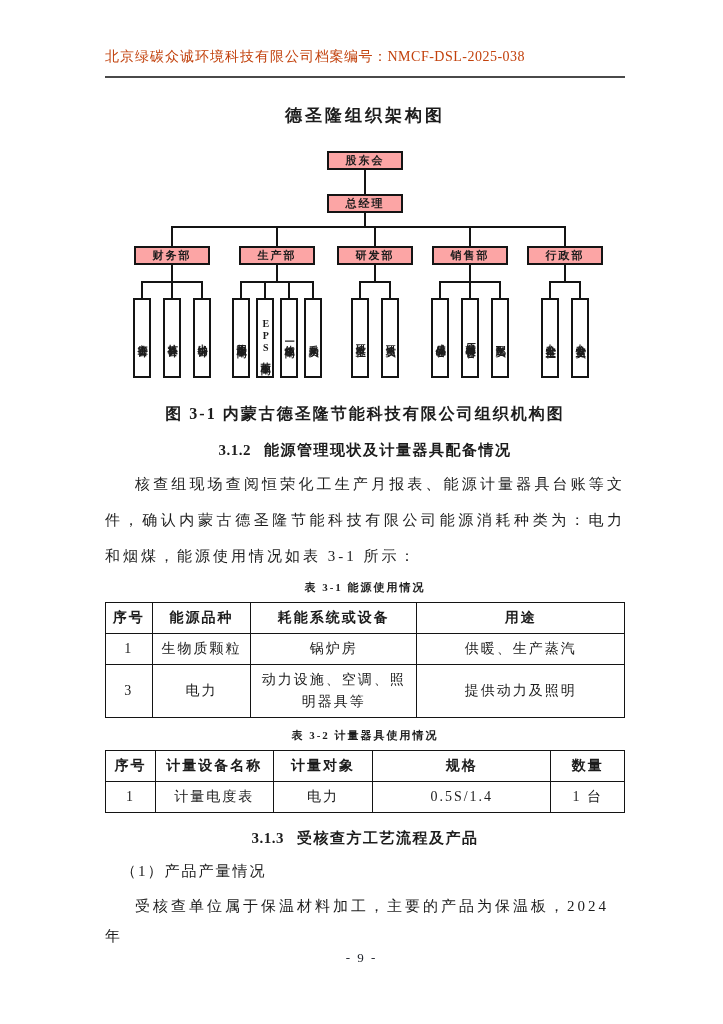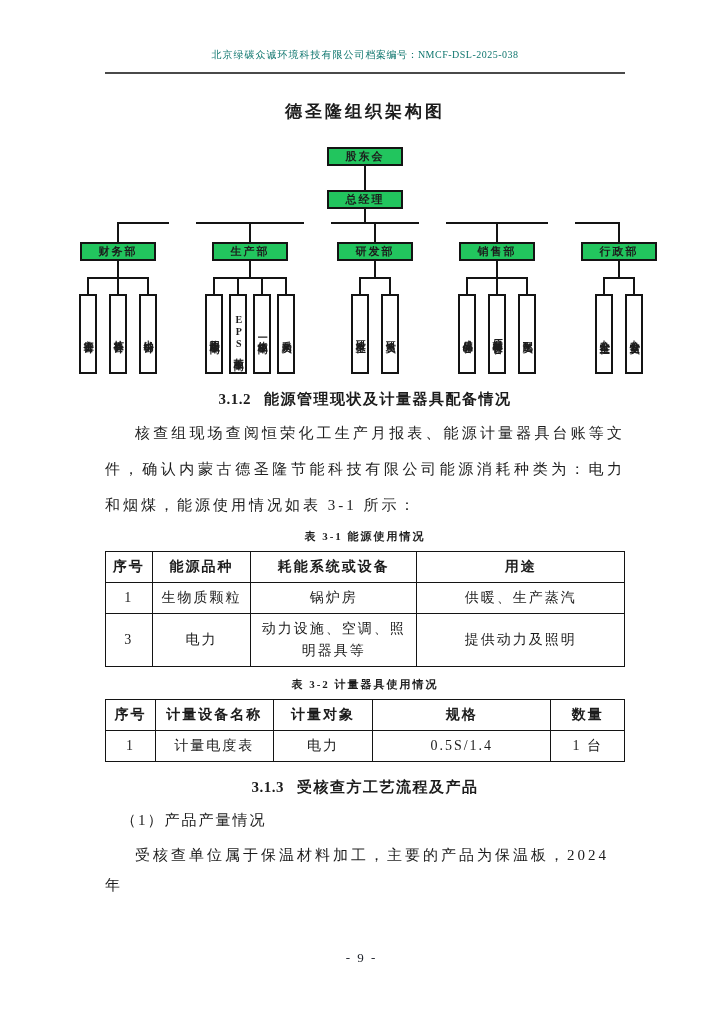--- a/index.html
+++ b/index.html
@@ -1,32 +1,32 @@
 <!DOCTYPE html>
 <html><head>
 <meta charset="utf-8">
 <style>
   html,body{margin:0;padding:0;}
   body{width:723px;height:1024px;background:#ffffff;font-family:"Liberation Serif","DejaVu Serif",serif;color:#1c1c1c;position:relative;overflow:hidden;}
   .page{position:absolute;inset:0;background:#fff;outline:1px solid #c9c9c9;}
   .content{position:absolute;left:105px;top:10px;width:520px;}
 
   
-  .doc-header{margin-top:38px;padding-bottom:10px;border-bottom:2px solid #4a4a4a;display:flex;justify-content:center;align-items:flex-end;color:#0f766e;font-size:10px;letter-spacing:1px;}
+  .doc-header{margin-top:38px;padding-bottom:10px;border-bottom:2px solid #4a4a4a;display:flex;justify-content:flex-start;align-items:flex-end;color:#c2410c;font-size:14px;letter-spacing:1px;}
   .doc-header .fileno{letter-spacing:0.5px;}
 
   
   .chart{display:flex;flex-direction:column;align-items:center;}
   .chart-title{font-size:17px;font-weight:bold;text-align:center;letter-spacing:3px;margin:26px 12px 24px;}
-  .obox{box-sizing:border-box;width:76px;height:19px;border:2px solid #141414;background:#22c55e;font-weight:bold;font-size:11px;display:flex;align-items:center;justify-content:center;letter-spacing:2px;}
+  .obox{box-sizing:border-box;width:76px;height:19px;border:2px solid #141414;background:#fca5a5;font-weight:bold;font-size:11px;display:flex;align-items:center;justify-content:center;letter-spacing:2px;}
   .vline{width:0;border-left:2px solid #141414;}
   .stem24{height:24px;}
   .stem13{height:13px;}
   .stem16{height:16px;}
-  .dept-row{display:flex;justify-content:center;position:relative;gap:27px;}
+  .dept-row{display:flex;justify-content:center;position:relative;}
   .dept-col{position:relative;padding:20px 6px 0;display:flex;flex-direction:column;align-items:center;}
   .dept-col::before{content:"";position:absolute;top:0;left:0;right:0;border-top:2px solid #141414;}
   .dept-col:first-child::before{left:50%;}
   .dept-col:last-child::before{right:50%;}
   .dept-col::after{content:"";position:absolute;top:0;left:50%;margin-left:-1px;height:20px;border-left:2px solid #141414;}
   .kids{display:flex;}
   .kid{position:relative;padding:17px 6px 0;}
   .kids.tight .kid{padding:17px 3px 0;}
   .kid::before{content:"";position:absolute;top:0;left:0;right:0;border-top:2px solid #141414;}
   .kid:first-child::before{left:50%;}
@@ -133,20 +133,21 @@
                 <div class="kbox">办公室主任</div>
               </div>
               <div class="kid">
                 <div class="kbox">办公室专员</div>
               </div>
             </div>
           </div>
         </div>
     </div>
 
+    <div class="figure-caption">图 3-1 内蒙古德圣隆节能科技有限公司组织机构图</div>
 
     <div class="h3"><span class="num">3.1.2</span><span>能源管理现状及计量器具配备情况</span></div>
 
     <p class="body-para">核查组现场查阅恒荣化工生产月报表、能源计量器具台账等文件，确认内蒙古德圣隆节能科技有限公司能源消耗种类为：电力和烟煤，能源使用情况如表 3-1 所示：</p>
 
     <div class="tbl-title">表 3-1 能源使用情况</div>
     <table>
       <colgroup>
           <col style="width:9%">
           <col style="width:19%">

